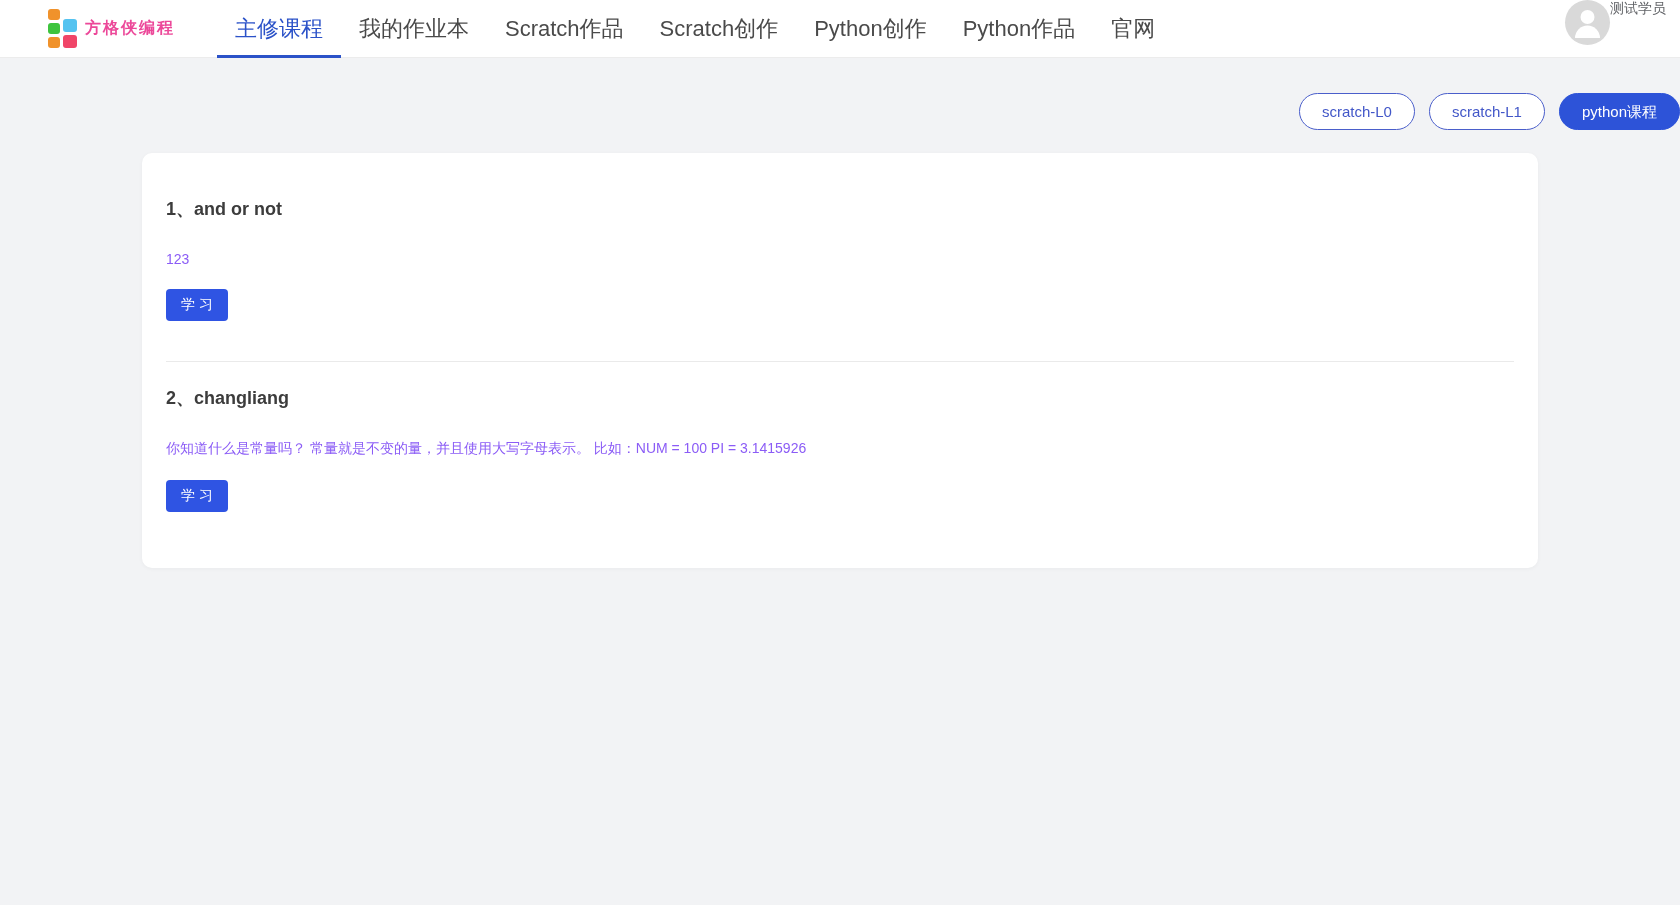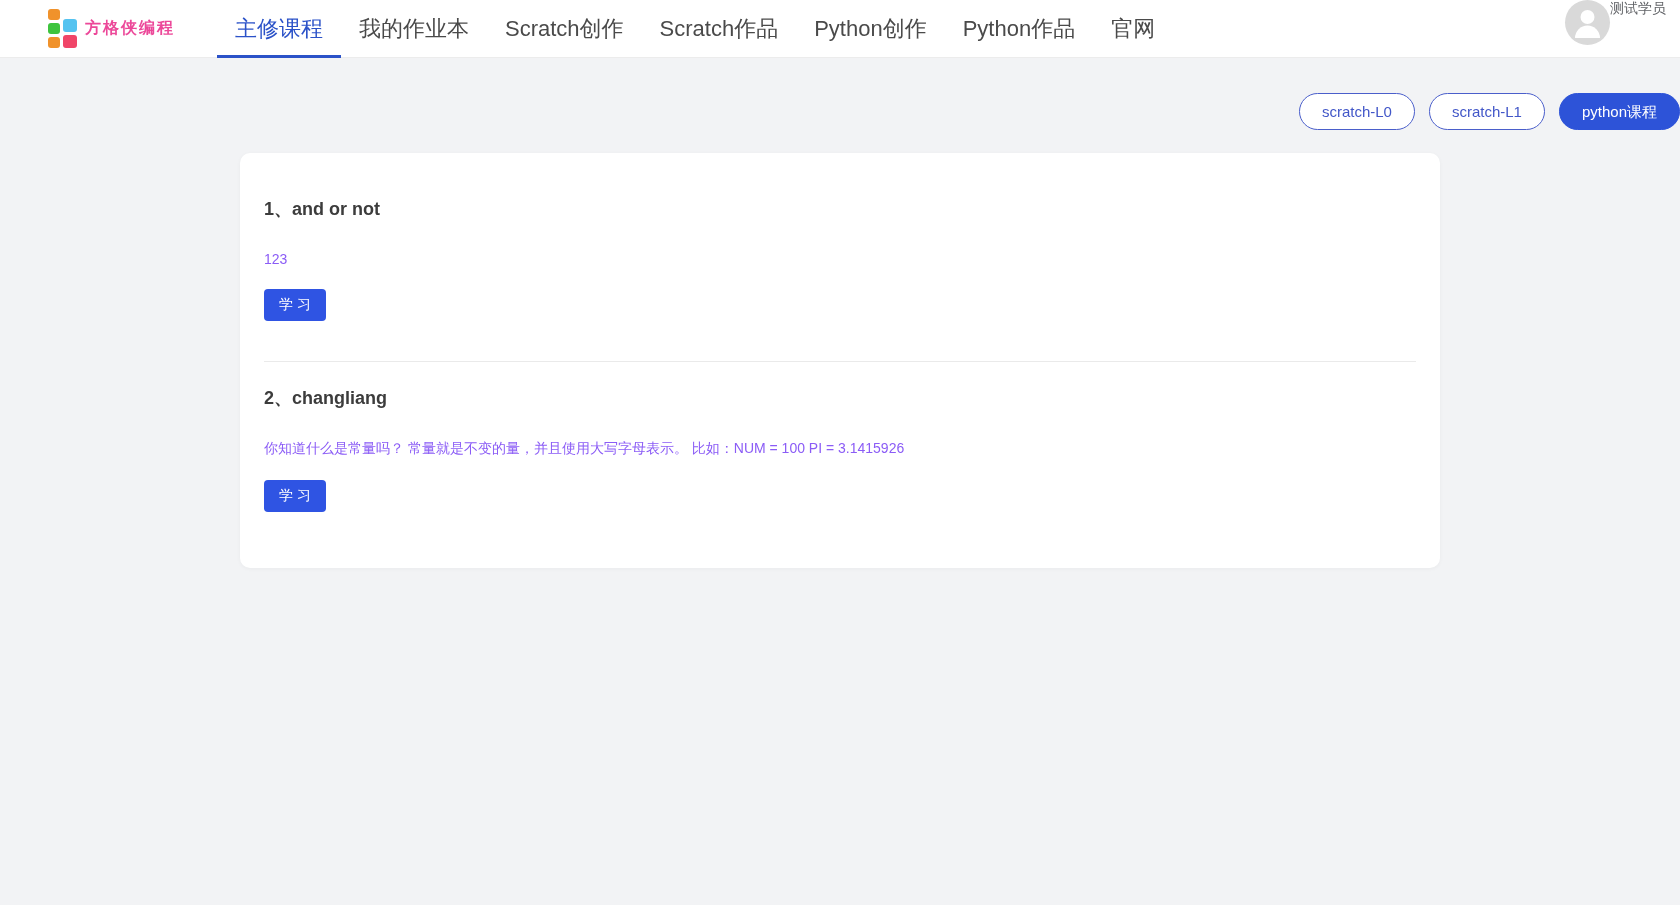--- a/index.html
+++ b/index.html
@@ -106,21 +106,21 @@
     white-space: nowrap;
   }
   .pill.selected {
     background: #2d53d8;
     border-color: #2d53d8;
     color: #ffffff;
   }
 
   
   .card {
-    width: 1200px;
+    width: 1396px;
     margin: 23px auto 0;
     background: #ffffff;
     border-radius: 10px;
     padding: 38px 24px 56px;
     box-shadow: 0 1px 4px rgba(0,0,0,0.04);
   }
   .course-title {
     font-size: 18px;
     font-weight: 600;
     color: #3c3c3c;
@@ -167,22 +167,22 @@
         <i class="sq blue"></i>
         <i class="sq pink"></i>
       </span>
     </span>
     <span class="logo-text">方格侠编程</span>
   </div>
 
   <nav>
     <a class="nav-item active">主修课程</a>
     <a class="nav-item">我的作业本</a>
+    <a class="nav-item">Scratch作品</a>
     <a class="nav-item">Scratch创作</a>
-    <a class="nav-item">Scratch作品</a>
     <a class="nav-item">Python创作</a>
     <a class="nav-item">Python作品</a>
     <a class="nav-item">官网</a>
   </nav>
 
   <div class="user">
     <span class="avatar">
       <svg width="45" height="45" viewBox="0 0 45 45">
         <circle cx="22.5" cy="17" r="7" fill="#ffffff"></circle>
         <path d="M10 38 a12.5 12.5 0 0 1 25 0 z" fill="#ffffff"></path>

